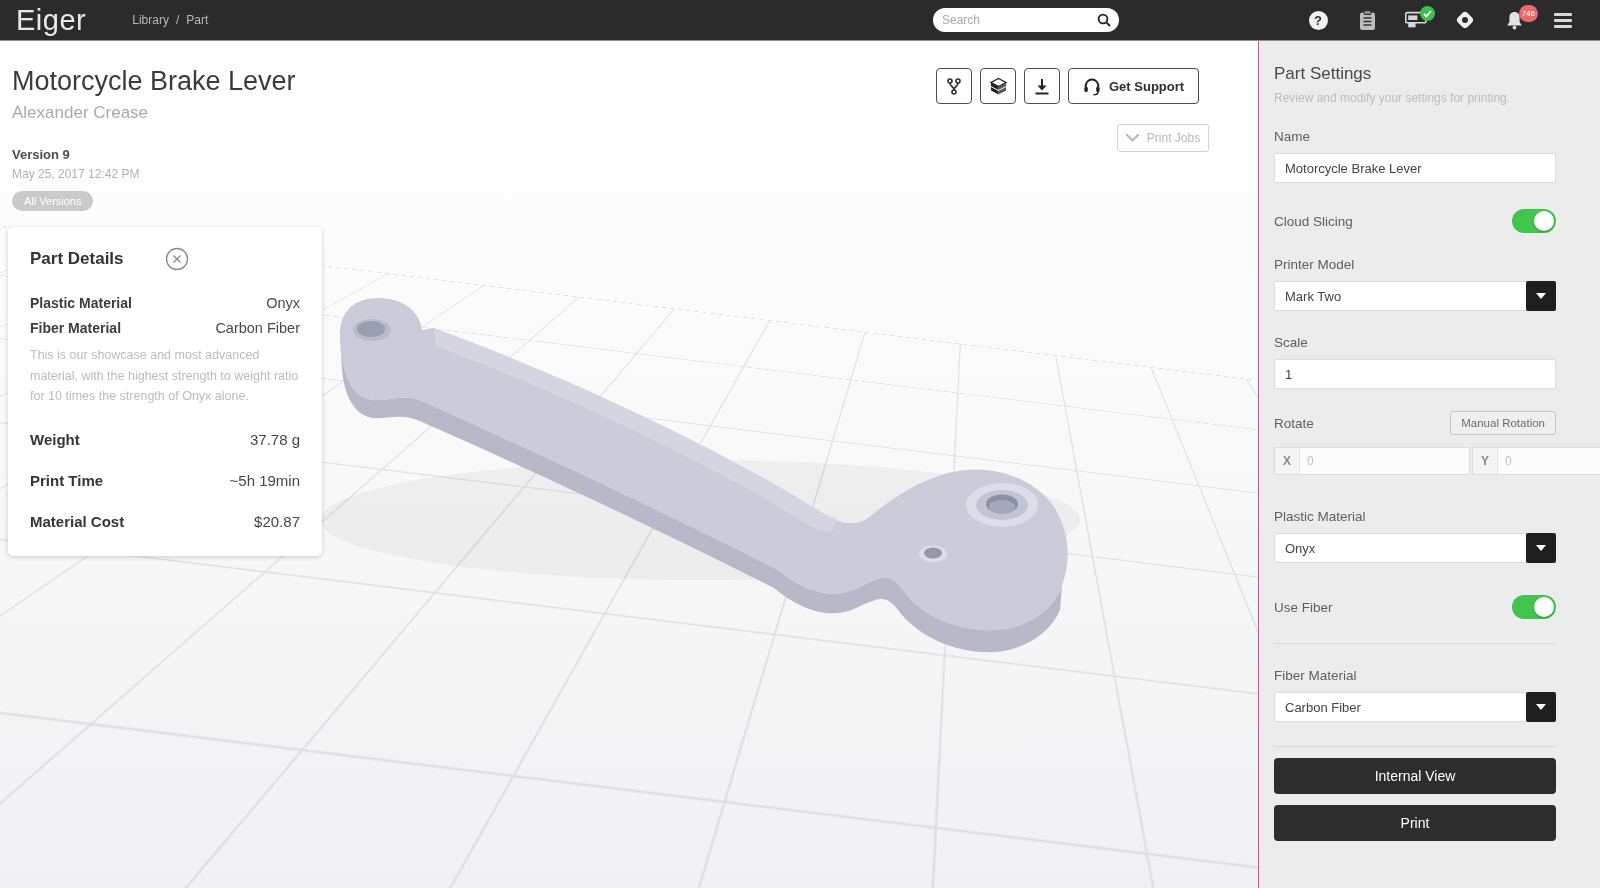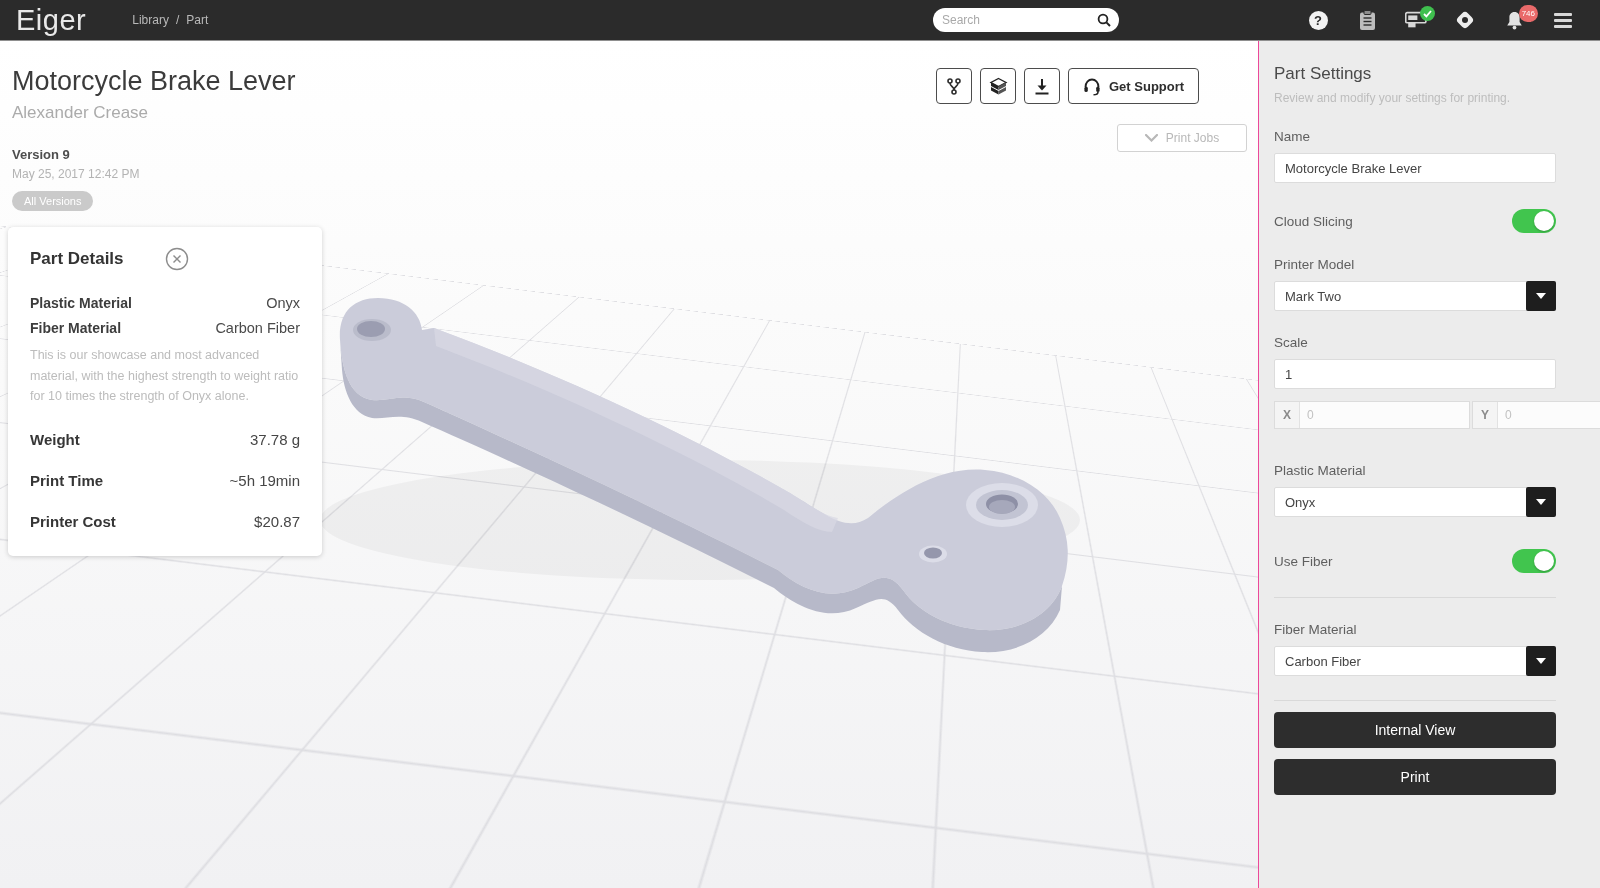--- a/index.html
+++ b/index.html
@@ -54,21 +54,21 @@
   .all-versions { display:inline-block; margin-top:10px; background:#cacaca; color:#fff;
     font-size:11px; padding:4px 12px; border-radius:11px; cursor:pointer; }
 
   
   .toolbar { position:absolute; left:936px; top:28px; display:flex; gap:8px; }
   .tool-btn { width:36px; height:36px; background:#fff; border:1.5px solid #4c4c4c; border-radius:4px;
     display:flex; align-items:center; justify-content:center; cursor:pointer; }
   .support-btn { height:36px; background:#fff; border:1.5px solid #4c4c4c; border-radius:4px;
     display:flex; align-items:center; justify-content:center; gap:8px; padding:0 14px;
     font-size:13px; font-weight:bold; color:#2e2e2e; cursor:pointer; }
-  .printjobs-btn { position:absolute; left:1117px; top:84px; width:130px; height:28px; background:#fff;
+  .printjobs-btn { position:absolute; left:1117px; top:84px; width:92px; height:28px; background:#fff;
     border:1px solid #d2d2d2; border-radius:3px; display:flex; align-items:center; justify-content:center;
     gap:8px; font-size:12px; color:#b8b8b8; cursor:pointer; }
 
   
   .details-card { position:absolute; left:8px; top:187px; width:314px; background:#fff;
     border-radius:5px; box-shadow:0 1px 5px rgba(0,0,0,.18); padding:20px 22px 26px 22px; }
   .dc-titlerow { display:flex; align-items:center; margin-bottom:24px;gap:41px; }
   .dc-title { font-size:17px; font-weight:bold; color:#333; }
   .dc-close { cursor:pointer; display:flex; }
   .dc-row { display:flex; justify-content:space-between; align-items:baseline; margin-bottom:9px; }
@@ -323,21 +323,21 @@
 
       <div class="dc-statrow">
         <span class="dc-statlabel">Weight</span>
         <span class="dc-statvalue">37.78 g</span>
       </div>
       <div class="dc-statrow">
         <span class="dc-statlabel">Print Time</span>
         <span class="dc-statvalue">~5h 19min</span>
       </div>
       <div class="dc-statrow">
-        <span class="dc-statlabel">Printer Cost</span>
+        <span class="dc-statlabel">Material Cost</span>
         <span class="dc-statvalue">$20.87</span>
       </div>
     </div>
   </div>
 
   <aside class="sidebar">
     <div class="sb-title">Part Settings</div>
     <div class="sb-sub">Review and modify your settings for printing.</div>
 
     <div class="sb-label">Name</div>
@@ -354,20 +354,24 @@
     <div class="dropdown">
       <span>Mark Two</span>
       <span class="dd-btn">
           <span class="dd-arrow"></span>
         </span>
     </div>
 
     <div class="sb-label">Scale</div>
     <input class="sb-input" type="text" value="1" style="">
 
+    <div class="rotate-row">
+      <span class="sb-rowlabel">Rotate</span>
+      <button class="manual-btn">Manual Rotation</button>
+    </div>
     <div class="xyz-row">
       <div class="xyz-cell">
         <span class="xyz-letter">X</span>
         <input class="xyz-input" type="text" value="0" style="">
       </div>
       <div class="xyz-cell">
         <span class="xyz-letter">Y</span>
         <input class="xyz-input" type="text" value="0" style="">
       </div>
 

